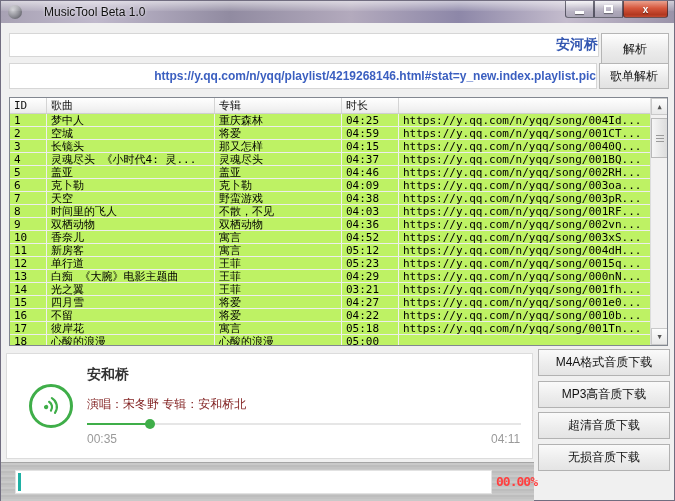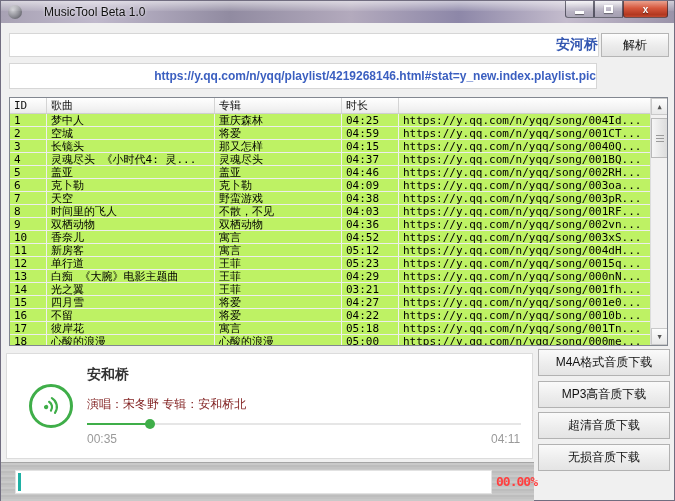--- a/index.html
+++ b/index.html
@@ -29,21 +29,21 @@
   .glyph-min { width:9px; height:3px; background:#fff; box-shadow:0 1px 1px rgba(0,0,0,.45); margin-top:6px;}
   .glyph-max { width:9px; height:8px; border:2px solid #fff; box-shadow:0 1px 1px rgba(0,0,0,.35);}
 
   
   .field { position:absolute; background:#fff; border:1px solid #d6d6d6; text-align:right;
     font-family:"Liberation Sans",sans-serif; outline:none; }
   .search-field { left:8px; top:32px; width:590px; height:24px; color:#3457b1; font-size:14px; font-weight:bold; }
   .url-field { left:8px; top:62px; width:588px; height:26px; color:#3b5fc0; font-size:12px; font-weight:bold; }
   .mini-btn { position:absolute; border:1px solid #b5b5b5; color:#111; font-size:12px;
     background:linear-gradient(#fdfdfd,#eaeaea 60%,#e2e2e2); display:flex; align-items:center; justify-content:center; cursor:pointer;}
-  .parse-btn { left:600px; top:32px; width:68px; height:24px; }
+  .parse-btn { left:600px; top:32px; width:68px; height:32px; }
   .playlist-parse-btn { left:598px; top:62px; width:70px; height:26px; }
 
   
   .songtable { position:absolute; left:8px; top:96px; width:659px; height:249px;
     border:1px solid #828790; background:#bef264; overflow:hidden; font-family:"DejaVu Sans Mono",monospace;}
   .thead { display:flex; height:16px; line-height:15px; font-size:11px; color:#111;
     background:linear-gradient(#ffffff,#f2f2f2 70%,#eaeaea); border-bottom:1px solid #cfcfcf;}
   .th { border-right:1px solid #d4d4d4; padding-left:4px; white-space:nowrap; overflow:hidden; cursor:default;}
   .tbody { height:232px; overflow:hidden; }
   .tr { display:flex; height:13px; line-height:13px; font-size:11px; color:#000;
@@ -113,20 +113,21 @@
       <div class="win-btn close">
           <span>x</span>
         </div>
     </div>
   </div>
 
   <input class="field search-field" value="安河桥" style="">
   <div class="mini-btn parse-btn">解析</div>
 
   <input class="field url-field" value="https://y.qq.com/n/yqq/playlist/4219268146.html#stat=y_new.index.playlist.pic" style="">
+  <div class="mini-btn playlist-parse-btn">歌单解析</div>
 
   <div class="songtable">
     <div class="thead">
       <div class="th col-id">ID</div>
       <div class="th col-song">歌曲</div>
       <div class="th col-album">专辑</div>
       <div class="th col-dur">时长</div>
     </div>
     <div class="tbody">
   <div class="tr">
@@ -263,21 +264,20 @@
     <div class="td col-album">寓言</div>
     <div class="td col-dur">05:18</div>
     <div class="td col-url">https://y.qq.com/n/yqq/song/001Tn...</div>
   </div>
 
   <div class="tr">
     <div class="td col-id">18</div>
     <div class="td col-song">心酸的浪漫</div>
     <div class="td col-album">心酸的浪漫</div>
     <div class="td col-dur">05:00</div>
-    <div class="td col-url">https://y.qq.com/n/yqq/song/000me...</div>
   </div>
 </div>
     <div class="vscroll">
       <div class="sbtn up">▲</div>
       <div class="sthumb">
           <div class="grip"></div>
         </div>
       <div class="sbtn down">▼</div>
     </div>
   </div>

